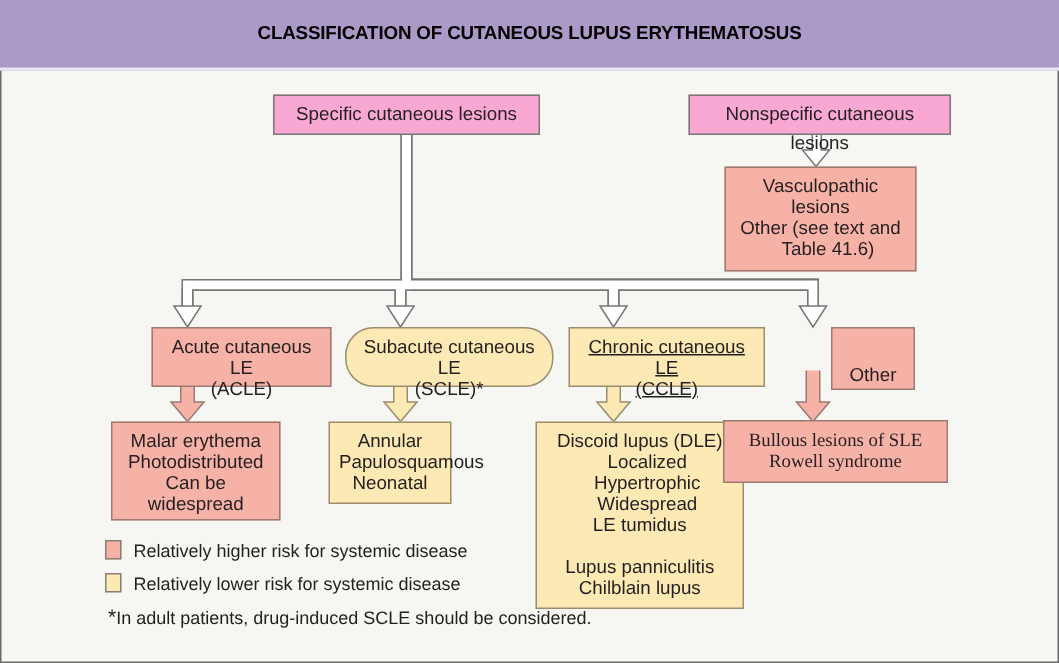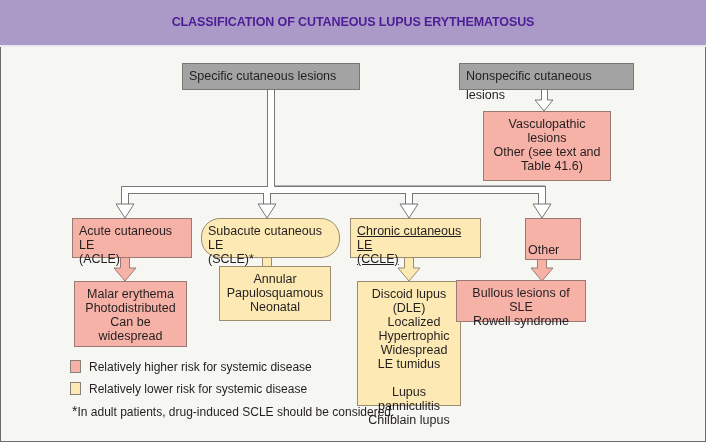--- a/index.html
+++ b/index.html
@@ -1,25 +1,25 @@
 <!DOCTYPE html>
 <html><head>
 <meta charset="utf-8">
 <style>
   html, body { margin:0; padding:0; }
   body { width:706px; height:442px; position:relative; overflow:hidden; background:#f6f6f2; font-family:"Liberation Sans", sans-serif; color:#231f20; }
   .frame { position:absolute; left:0; top:0; width:704px; height:440px; border:1px solid #6b6b6b; background:#f6f6f2; }
   .header { position:absolute; left:0; top:0; width:706px; height:45px; background:#ab99c7; border-bottom:2px solid #ece6f2; }
-  .title { position:absolute; left:0; top:0; width:706px; height:45px; line-height:45px; text-align:center; font-weight:bold; font-size:12.5px; letter-spacing:-0.1px; color:#4c1d95; }
+  .title { position:absolute; left:0; top:0; width:706px; height:45px; line-height:45px; text-align:center; font-weight:bold; font-size:12.5px; letter-spacing:-0.1px; color:#000000; }
   svg.conn { position:absolute; left:0; top:0; width:706px; height:442px; }
   .box { position:absolute; box-sizing:border-box; border:1px solid #8a7f74; font-size:12.5px; line-height:14px; padding:3px 6px;text-align:center; }
-  .white { background:#a3a3a3; border-color:#777; text-align:left; }
+  .white { background:#f9a8d4; border-color:#777; text-align:center; }
   .red { background:#f7b2a8; border-color:#9a7a72; }
   .yellow { background:#fde9b3; border-color:#9a8d70; }
-  .center { text-align:left; }
+  .center { text-align:center;margin-left:29px; }
   .ind { padding-left:10px; }
   .legend-row { position:absolute; left:70px; font-size:12px; height:16px; line-height:16px; }
   .swatch { position:absolute; left:0; top:1px; width:11px; height:13px; box-sizing:border-box; border:1px solid #8a7f74; }
   .legend-row span.lbl { position:absolute; left:19px; top:0; white-space:nowrap; }
   .footnote { position:absolute; left:72px; top:403px; font-size:12px; white-space:nowrap; }
 </style>
 </head>
 <body>
 
 <div class="frame"></div>
@@ -101,36 +101,36 @@
 </div>
 <div class="box red center" style="left:525px;top:218px;width:56px;height:30px;line-height:22px;padding:20px 2px;">
   <div>Other</div>
 </div>
 
 <div class="box red" style="left:74px;top:281px;width:113px;height:66px;padding:5px 6px;">
   <div>Malar erythema</div>
   <div>Photodistributed</div>
   <div>Can be widespread</div>
 </div>
-<div class="box yellow" style="left:219px;top:266px;width:112px;height:55px;padding:5px 6px;">
+<div class="box yellow" style="left:219px;top:281px;width:82px;height:55px;padding:5px 6px;">
   <div>Annular</div>
   <div>Papulosquamous</div>
   <div>Neonatal</div>
 </div>
-<div class="box yellow" style="left:357px;top:281px;width:104px;height:125px;padding:5px 6px;">
+<div class="box yellow" style="left:357px;top:281px;width:139px;height:125px;padding:5px 6px;">
   <div>Discoid lupus (DLE)</div>
   <div class="ind">Localized</div>
   <div class="ind">Hypertrophic</div>
   <div class="ind">Widespread</div>
   <div>LE tumidus</div>
   <div style="height:14px;"></div>
   <div>Lupus panniculitis</div>
   <div>Chilblain lupus</div>
 </div>
-<div class="box red" style="left:456px;top:280px;width:130px;height:42px;padding:5px 6px;">
+<div class="box red" style="left:482px;top:280px;width:150px;height:42px;padding:5px 6px;font-family:Liberation Serif, serif;">
   <div>Bullous lesions of SLE</div>
   <div>Rowell syndrome</div>
 </div>
 
 <div class="legend-row" style="top:359px;">
   <div class="swatch" style="background:#f7b2a8;"></div>
   <span class="lbl">Relatively higher risk for systemic disease</span>
 </div>
 <div class="legend-row" style="top:381px;">
   <div class="swatch" style="background:#fde9b3;"></div>

